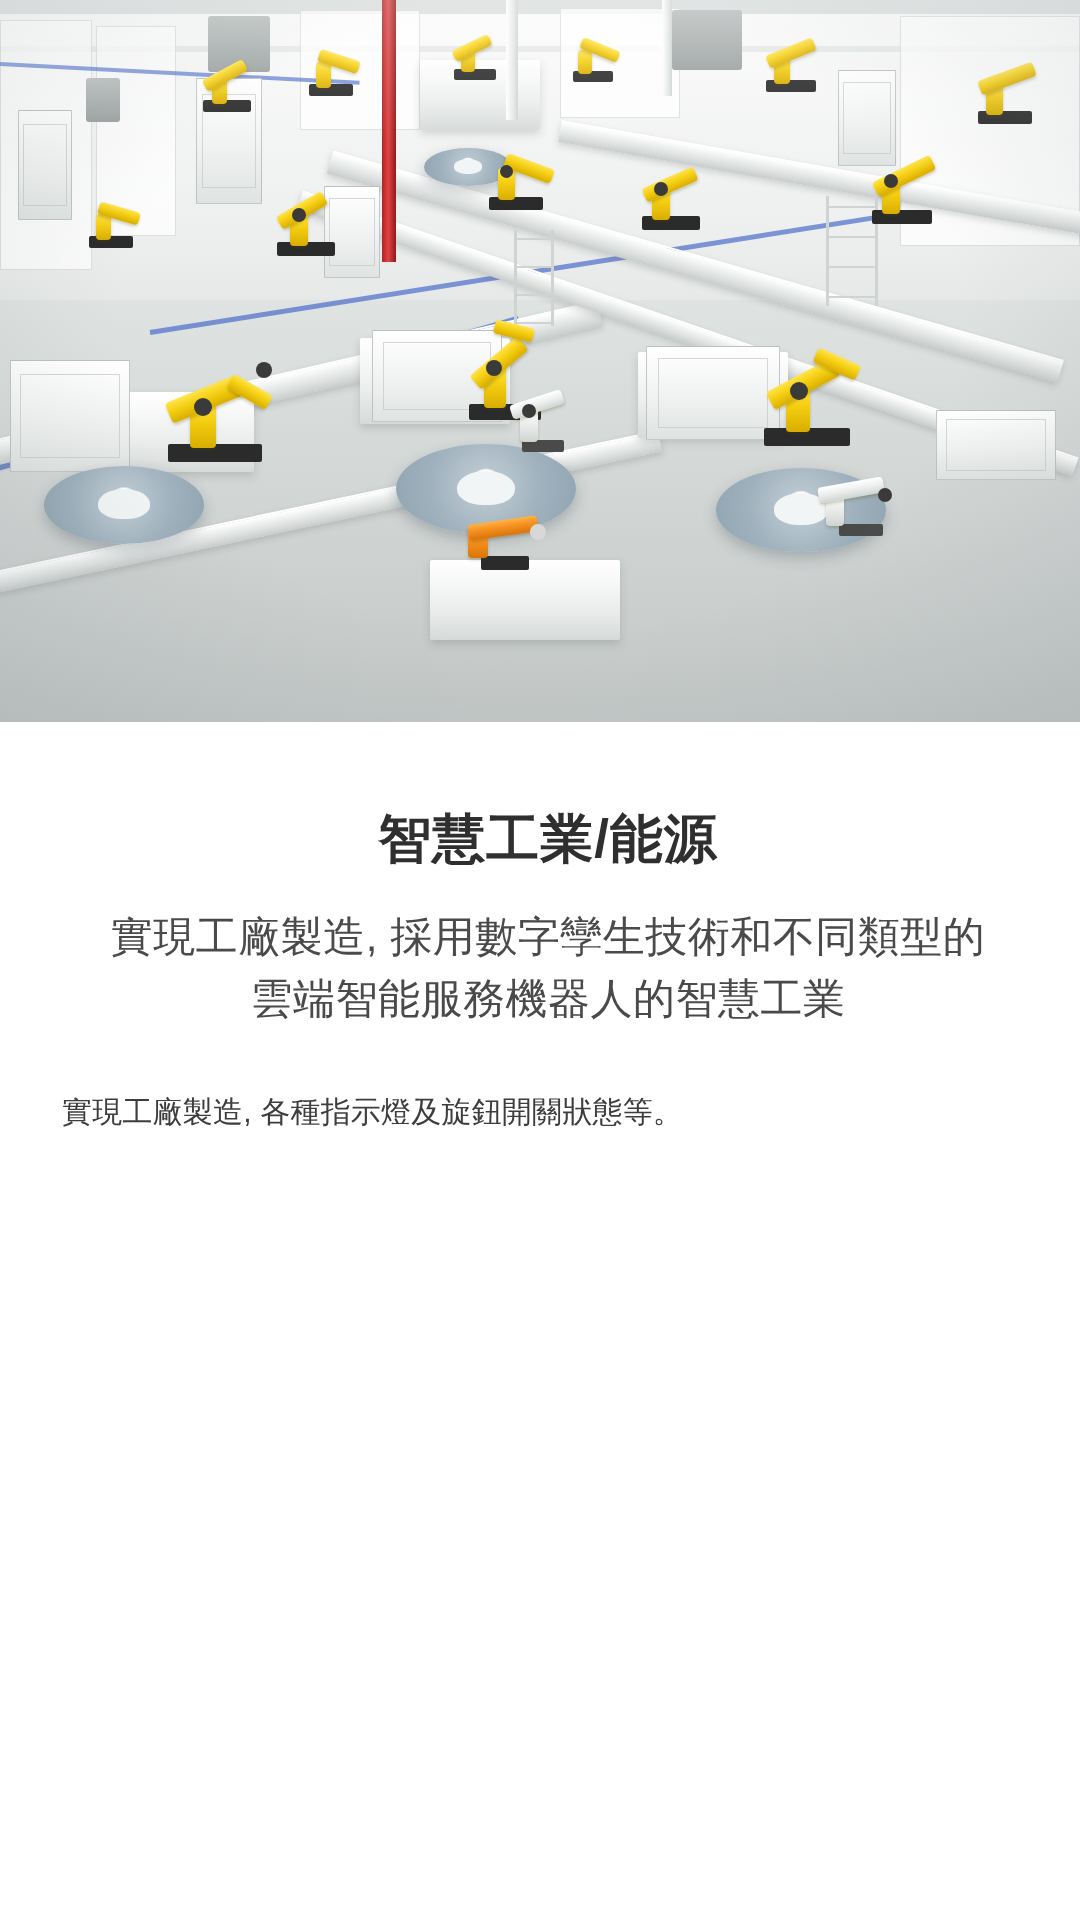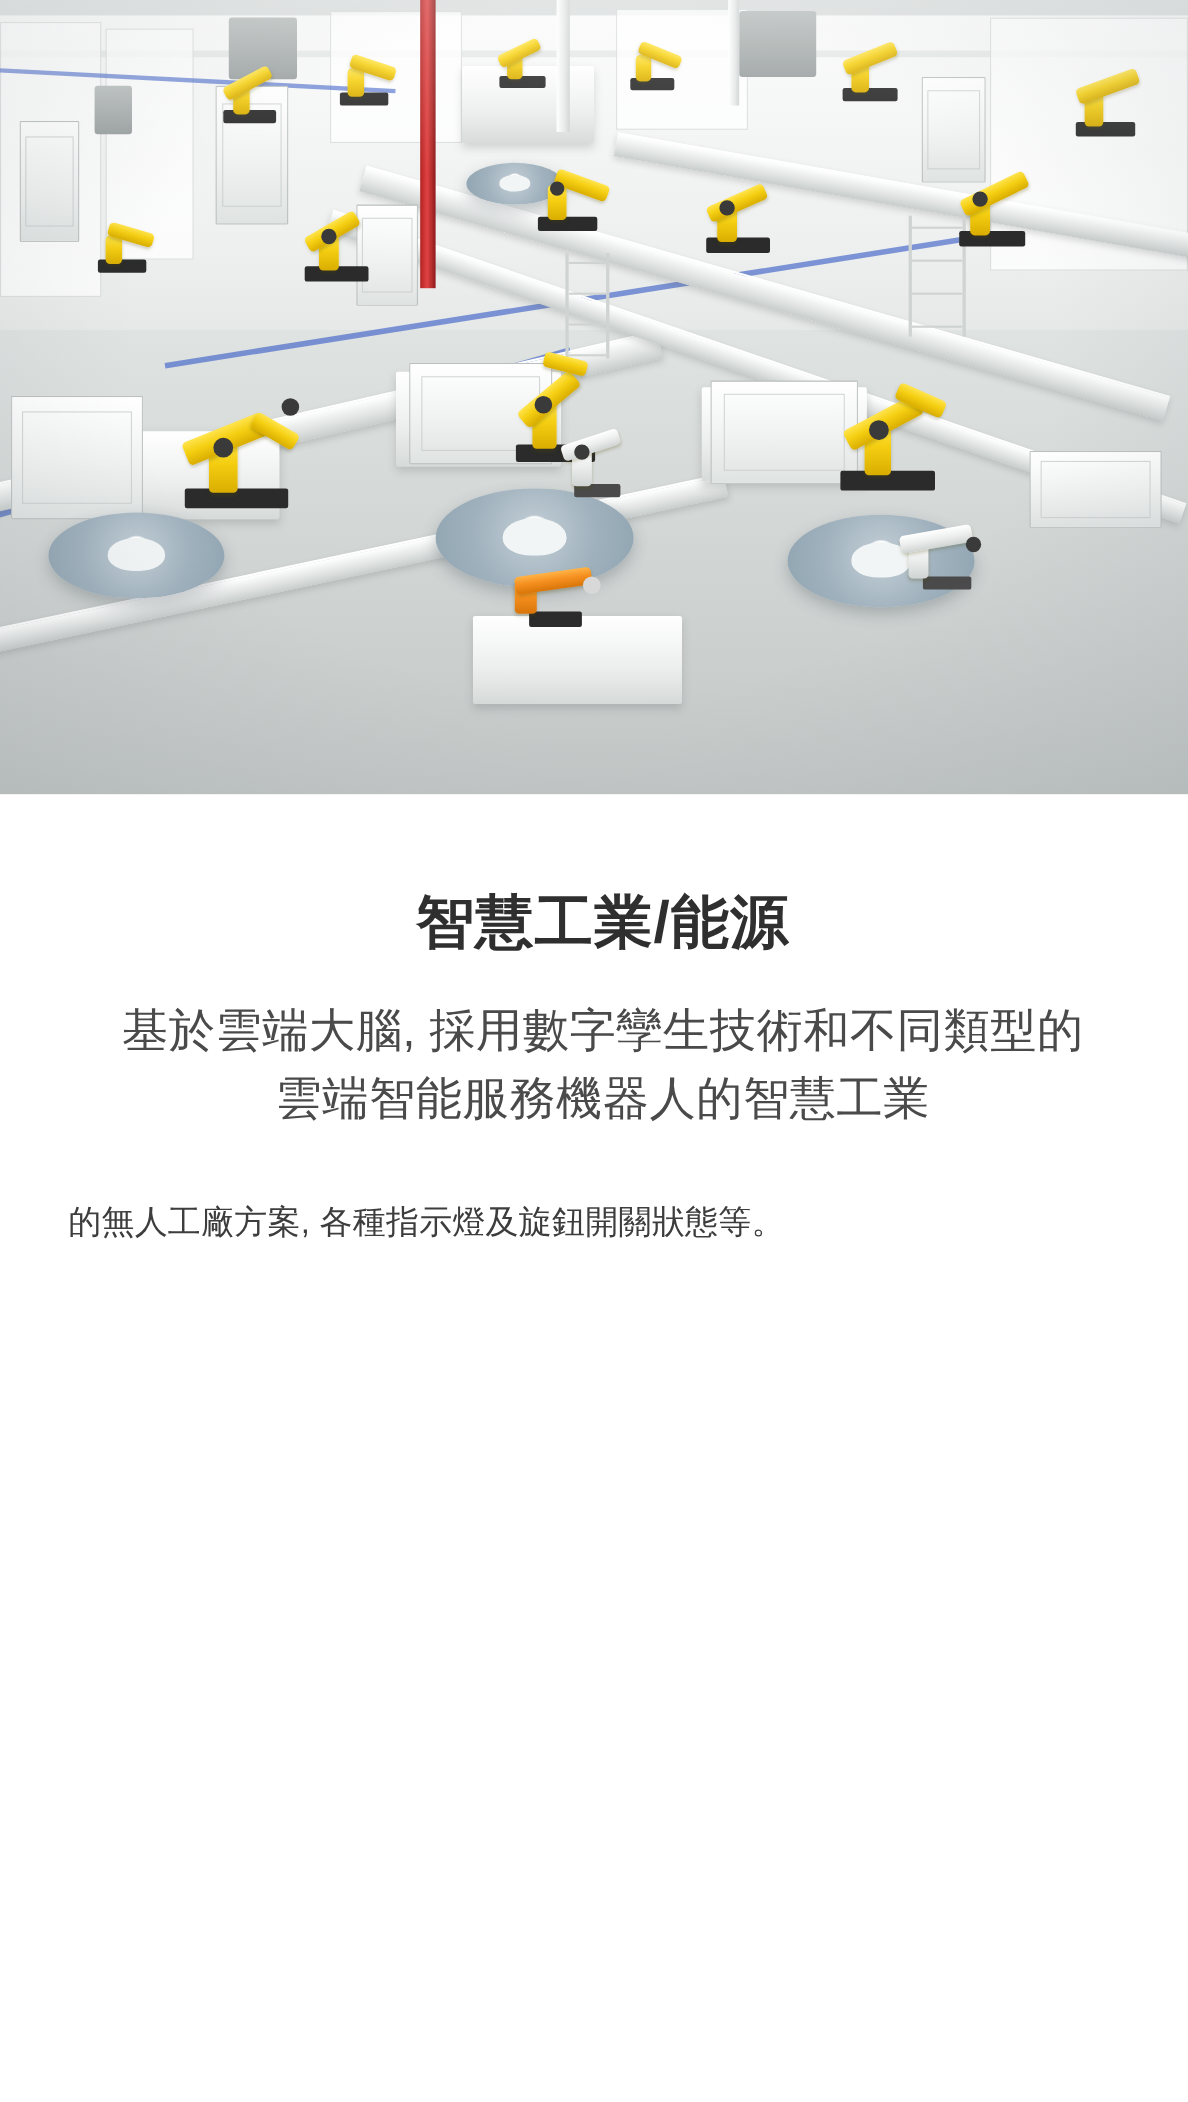--- a/index.html
+++ b/index.html
@@ -362,18 +362,18 @@
     </div>
 
     <div class="hero-vignette"></div>
   </div>
 </div>
 
 <main class="content">
 
   <h1 class="headline">智慧工業/能源</h1>
 
-  <h2 class="subhead">基於雲端大腦, 採用數字孿生技術和不同類型的雲端智能服務機器人的智慧工業</h2>
-
-
-  <p class="body-copy last-line">的無人工廠方案, 各種指示燈及旋鈕開關狀態等。</p>
+  <h2 class="subhead">實現工廠製造, 採用數字孿生技術和不同類型的雲端智能服務機器人的智慧工業</h2>
+
+
+  <p class="body-copy last-line">實現工廠製造, 各種指示燈及旋鈕開關狀態等。</p>
 
 </main>
 
 </body></html>

